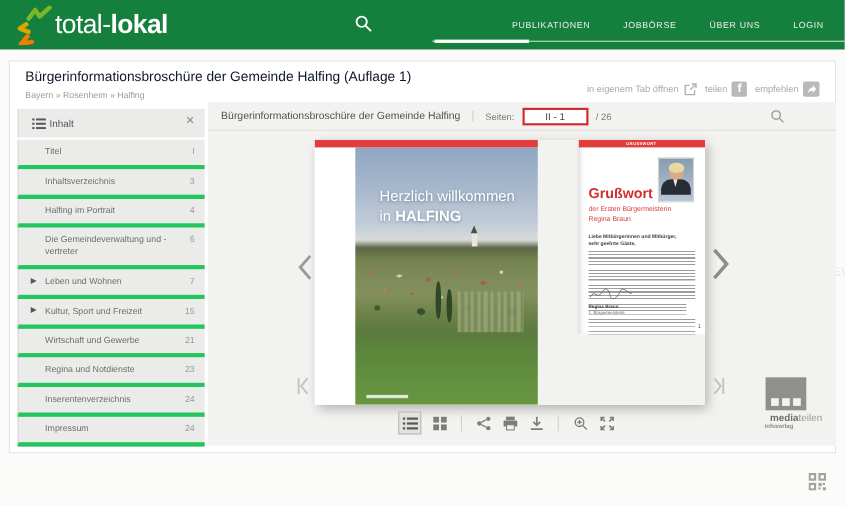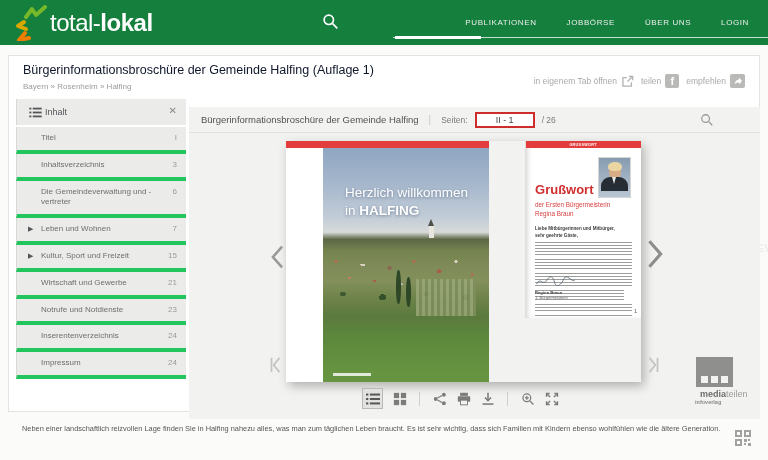--- a/index.html
+++ b/index.html
@@ -43,21 +43,21 @@
   .sb-head-title { font-size:9px; color:#56565a; margin-left:3px; }
   .sb-close { position:absolute; right:9px; top:7px; font-size:10px; color:#8b8b89; cursor:pointer; line-height:1; }
   .icon-list { width:13px; height:11px; color:#56565a; }
   .sb-item { position:relative; background:#ebebe9; border-bottom:4px solid #22c55e; border-left:1px solid #d8d8d6;
     padding:6px 24px 6px 24px; font-size:8px; line-height:1.35; color:#6e6e6b; cursor:pointer; }
   .sb-item.active { background:#dadad8; }
   .sb-item .num { position:absolute; right:9px; top:6px; color:#9a9a97; }
   .sb-item .caret { position:absolute; left:11px; top:6px; font-size:7px; color:#55555a; }
 
   
-  .viewer { position:absolute; left:180px; top:51px; width:571px; height:312px; background:#f2f2f0; }
+  .viewer { position:absolute; left:180px; top:37px; width:571px; height:312px; background:#f2f2f0; }
   .v-toolbar { position:relative; height:26px; border-bottom:1px solid #e2e2e0; display:flex;
     align-items:center; padding:0 12px; }
   .v-title { font-size:9.5px; color:#525250; }
   .v-sep { color:#c9c9c7; margin:0 10px; font-size:10px; }
   .v-pages-label { font-size:8.5px; color:#7a7a78; margin-right:7px; }
   .v-page-input { width:60px; height:16px; border:2px solid #cf2d2d; background:#fff; text-align:center;
     font-size:9px; color:#444; font-family:inherit; }
   .v-total { font-size:8.5px; color:#7a7a78; margin-left:7px; }
   .v-search { position:absolute; right:46px; top:6px; width:14px; height:14px; color:#9a9a98; cursor:pointer; }
 
@@ -230,39 +230,43 @@
       </div>
       <div class="sb-item">
         <span>Titel</span>
         <span class="num">I</span>
       </div>
       <div class="sb-item">
         <span>Inhaltsverzeichnis</span>
         <span class="num">3</span>
       </div>
       <div class="sb-item">
+        <span>Halfing im Portrait</span>
+        <span class="num">4</span>
+      </div>
+      <div class="sb-item">
         <span>Die Gemeindeverwaltung und - vertreter</span>
         <span class="num">6</span>
       </div>
       <div class="sb-item">
         <span class="caret">▶</span>
         <span>Leben und Wohnen</span>
         <span class="num">7</span>
       </div>
       <div class="sb-item">
         <span class="caret">▶</span>
         <span>Kultur, Sport und Freizeit</span>
         <span class="num">15</span>
       </div>
       <div class="sb-item">
         <span>Wirtschaft und Gewerbe</span>
         <span class="num">21</span>
       </div>
       <div class="sb-item">
-        <span>Notrufe und Notdienste</span>
+        <span>Regina und Notdienste</span>
         <span class="num">23</span>
       </div>
       <div class="sb-item">
         <span>Inserentenverzeichnis</span>
         <span class="num">24</span>
       </div>
       <div class="sb-item">
         <span>Impressum</span>
         <span class="num">24</span>
       </div>
@@ -427,21 +431,20 @@
               <span></span>
               <span></span>
             </div>
           <div class="brand-name"><b>media</b><span>teilen</span></div>
           <div class="brand-sub">infoverlag</div>
         </div>
       </div>
     </div>
   </div>
 
-  <div class="footer-text">Neben einer landschaftlich reizvollen Lage finden Sie in Halfing nahezu alles, was man zum täglichen Leben braucht. Es ist sehr wichtig, dass sich Familien mit Kindern ebenso wohlfühlen wie die ältere Generation.</div>
   <div class="qr">
     <svg viewBox="0 0 16 16" fill="currentColor">
       <rect x="0" y="0" width="7" height="7"></rect>
         <rect x="2" y="2" width="3" height="3" fill="#fff"></rect>
       <rect x="9" y="0" width="7" height="7"></rect>
         <rect x="11" y="2" width="3" height="3" fill="#fff"></rect>
       <rect x="0" y="9" width="7" height="7"></rect>
         <rect x="2" y="11" width="3" height="3" fill="#fff"></rect>
       <rect x="9" y="9" width="3" height="3"></rect>
         <rect x="13" y="13" width="3" height="3"></rect>

